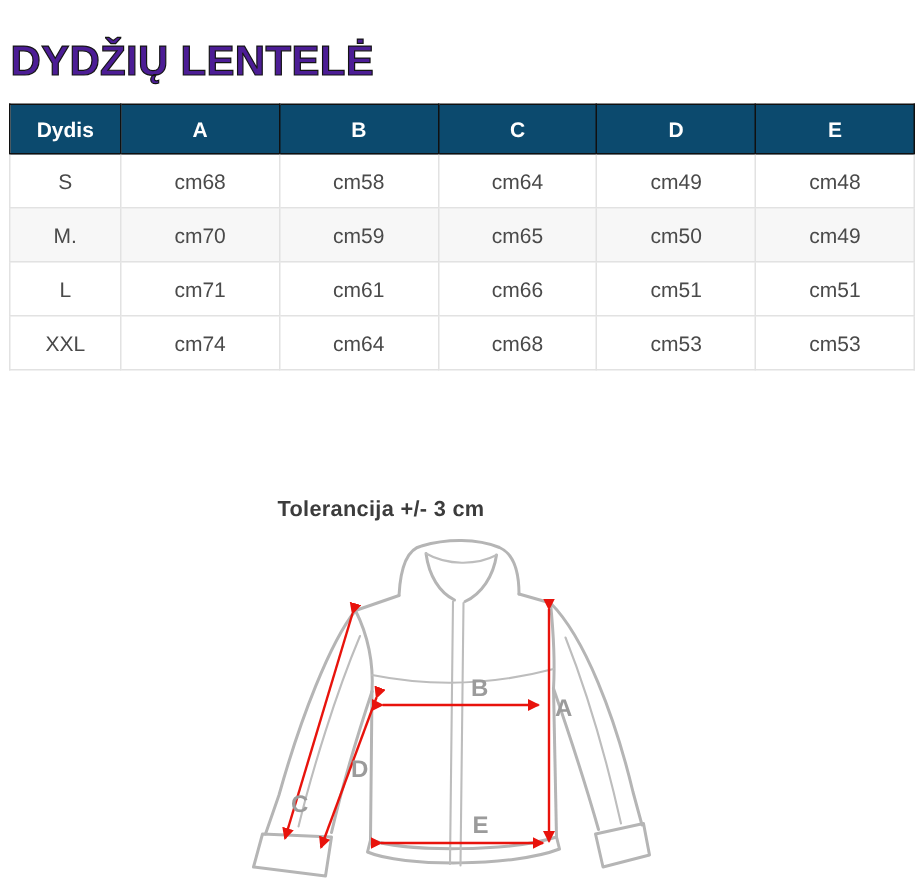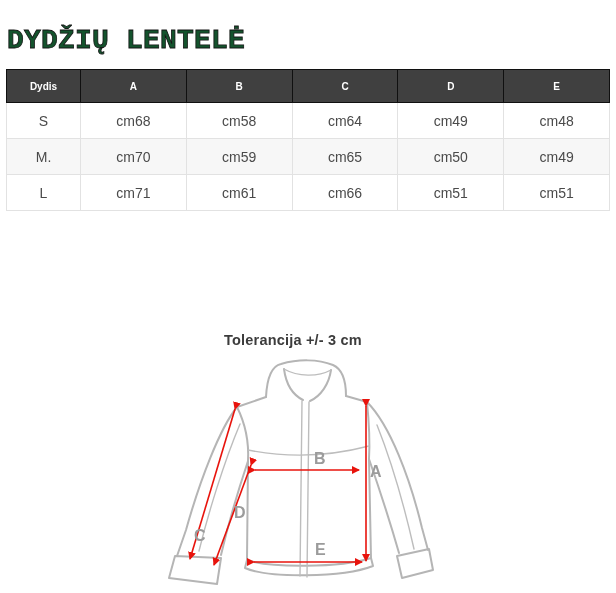--- a/index.html
+++ b/index.html
@@ -2,41 +2,41 @@
 <html><head>
 <meta charset="utf-8">
 <style>
   html,body{margin:0;padding:0;}
   body{
     width:616px;height:593px;position:relative;background:#ffffff;
     font-family:"Liberation Sans",sans-serif;overflow:hidden;
   }
   .page-title{
     position:absolute;left:7px;top:6px;
-    font-family:Liberation Mono, monospace;
-    font-weight:800;font-size:28px;letter-spacing:.2px;color:#14532d;
+    font-family:Liberation Sans, sans-serif;
+    font-weight:800;font-size:28px;letter-spacing:.2px;color:#4c1d95;
     -webkit-text-stroke:.8px #141414;
   }
   .size-table{
     position:absolute;left:6px;top:69px;width:604px;
     border-collapse:collapse;table-layout:fixed;
   }
   .size-table th{
-    background:#404040;color:#ffffff;font-weight:bold;font-size:10px;
+    background:#0c4a6e;color:#ffffff;font-weight:bold;font-size:14px;
     height:30px;text-align:center;border:1px solid #101010;
   }
   .size-table td{
     height:33px;text-align:center;vertical-align:middle;
     font-size:14px;color:#4a4a4a;border:1px solid #e2e2e2;background:#ffffff;
   }
   .size-table tr.alt td{background:#f7f7f7;}
   .col-size{width:74px;}
   .tolerance-note{
     position:absolute;left:0;top:332px;width:508px;text-align:center;
-    font-weight:bold;font-size:14.5px;color:#3c3c3c;letter-spacing:.2px;padding-left:39px;
+    font-weight:bold;font-size:14.5px;color:#3c3c3c;letter-spacing:.2px;
   }
   .jacket-svg{position:absolute;left:0;top:352px;}
   .outline{stroke:#b5b5b5;stroke-width:2;fill:none;stroke-linecap:round;stroke-linejoin:round;}
   .seam{stroke:#bdbdbd;stroke-width:1.4;fill:none;stroke-linecap:round;}
   .arrow{stroke:#e8130c;stroke-width:1.6;fill:none;}
   .m-label{fill:#9b9b9b;font-family:"Liberation Sans",sans-serif;font-weight:bold;font-size:16px;}
 </style>
 </head>
 <body>
 
@@ -78,20 +78,28 @@
       <td>cm50</td>
       <td>cm49</td>
     </tr>
     <tr>
       <td>L</td>
       <td>cm71</td>
       <td>cm61</td>
       <td>cm66</td>
       <td>cm51</td>
       <td>cm51</td>
+    </tr>
+    <tr>
+      <td>XXL</td>
+      <td>cm74</td>
+      <td>cm64</td>
+      <td>cm68</td>
+      <td>cm53</td>
+      <td>cm53</td>
     </tr>
   </tbody>
 </table>
 
 <div class="tolerance-note">Tolerancija +/- 3 cm</div>
 
 <svg class="jacket-svg" width="616" height="241" viewBox="0 352 616 241" xmlns="http://www.w3.org/2000/svg">
   <defs>
     <marker id="ah" markerWidth="9" markerHeight="9" refX="7" refY="4" orient="auto" markerUnits="userSpaceOnUse">
       <path d="M0,0 L8,4 L0,8 Z" fill="#e8130c"></path>

